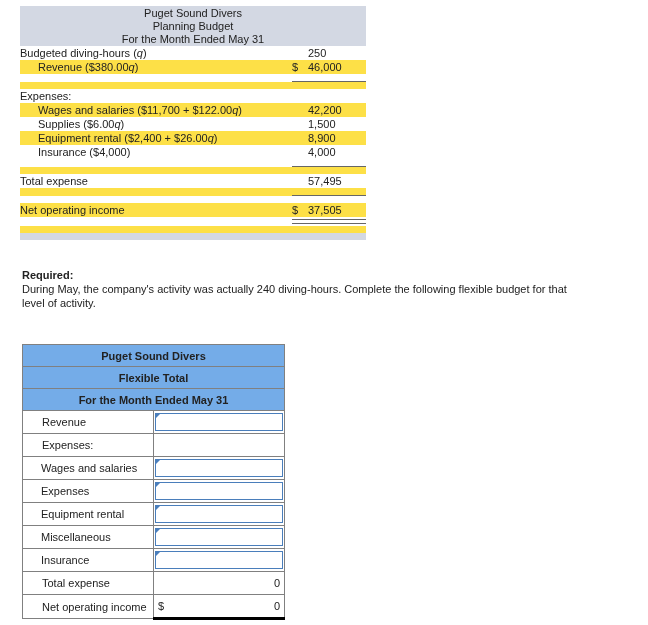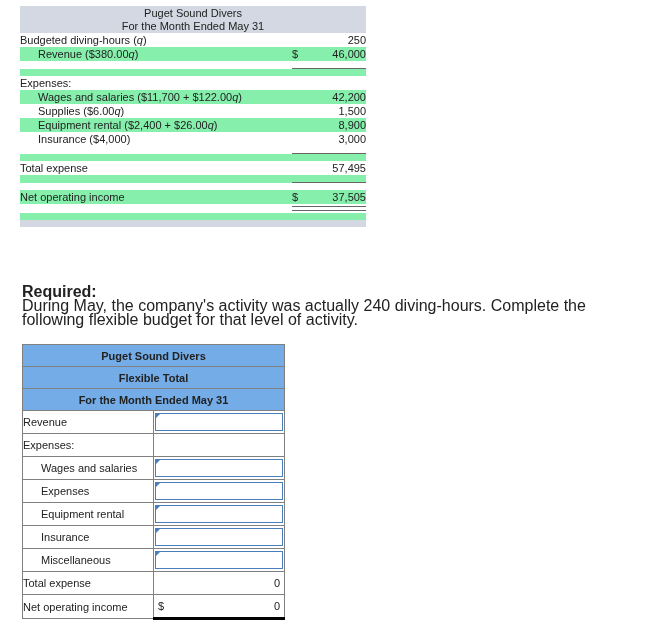--- a/index.html
+++ b/index.html
@@ -49,24 +49,23 @@
   }
   .pb-lbl { padding-left: 8px; }
   .pb-lbl.ind1 { padding-left: 18px; }
   .pb-sym {
     width: 16px;
     text-align: left;
     padding-left: 2px;
   }
   .pb-num {
     width: 58px;
-    text-align: right;
     padding-right: 4px;
   }
-  tr.shade td { background: #86efac; }
+  tr.shade td { background: #fde047; }
   tr.plain td { background: #ffffff; }
   tr.spacer td { height: 7px; line-height: 7px; font-size: 0; }
   td.ul-single { border-bottom: 1px solid #666; }
   .dbl-wrap { position: relative; height: 9px; }
   .dbl-wrap .l1, .dbl-wrap .l2 {
     position: absolute;
     left: 0; right: 0;
     border-top: 1px solid #666;
   }
   .dbl-wrap .l1 { top: 2px; }
@@ -74,23 +73,23 @@
   .pb-foot {
     height: 7px;
     background: #d3d8e3;
   }
   i.q { font-style: italic; }
 
   
   #required-block {
     position: absolute;
     left: 22px;
-    top: 285px;
+    top: 268px;
     width: 570px;
-    font-size: 16px;
+    font-size: 11px;
     line-height: 14px;
     color: #222;
   }
   #required-block .req-title { font-weight: bold; }
 
   
   #flexible-budget {
     position: absolute;
     left: 22px;
     top: 344px;
@@ -111,21 +110,21 @@
   }
   .fb-hdr td {
     background: #74ace8;
     text-align: center;
     font-weight: bold;
     border: 1px solid #808080;
     height: 21px;
   }
   td.fb-label {
     width: 175px;
-    padding-left: 0;
+    padding-left: 19px;
   }
   td.fb-label.ind { padding-left: 18px; }
   td.fb-cell {
     width: 86px;
     padding: 0;
     position: relative;
   }
   
   .entry {
     position: relative;
@@ -168,20 +167,21 @@
   .ro-val { font-size: 11px; }
   td.thick-bottom { border-bottom: 3px solid #000000; }
 </style>
 </head>
 <body>
 
 <div id="planning-budget">
 
   <div class="pb-head">
     <div>Puget Sound Divers</div>
+    <div>Planning Budget</div>
     <div>For the Month Ended May 31</div>
   </div>
 
   <table class="pb-table">
     <tbody>
         <tr class="plain">
       <td class="pb-lbl">Budgeted diving-hours (<i class="q">q</i>)</td>
       <td class="pb-sym"></td>
       <td class="pb-num">250</td>
     </tr>
@@ -217,21 +217,21 @@
       <td class="pb-num">1,500</td>
     </tr>
     <tr class="shade">
       <td class="pb-lbl ind1">Equipment rental ($2,400 + $26.00<i class="q">q</i>)</td>
       <td class="pb-sym"></td>
       <td class="pb-num">8,900</td>
     </tr>
     <tr class="plain">
       <td class="pb-lbl ind1">Insurance ($4,000)</td>
       <td class="pb-sym"></td>
-      <td class="pb-num">3,000</td>
+      <td class="pb-num">4,000</td>
     </tr>
 
     <tr class="plain spacer">
       <td></td>
       <td class="ul-single"></td>
       <td class="ul-single"></td>
     </tr>
     <tr class="shade spacer">
       <td></td>
       <td></td>
@@ -338,31 +338,31 @@
       <td class="fb-label ind">Equipment rental</td>
       <td class="fb-cell">
         <div class="entry">
           <span class="tri"></span>
           <span class="val"></span>
         </div>
       </td>
     </tr>
 
     <tr>
+      <td class="fb-label ind">Miscellaneous</td>
+      <td class="fb-cell">
+        <div class="entry">
+          <span class="tri"></span>
+          <span class="val"></span>
+        </div>
+      </td>
+    </tr>
+
+    <tr>
       <td class="fb-label ind">Insurance</td>
-      <td class="fb-cell">
-        <div class="entry">
-          <span class="tri"></span>
-          <span class="val"></span>
-        </div>
-      </td>
-    </tr>
-
-    <tr>
-      <td class="fb-label ind">Miscellaneous</td>
       <td class="fb-cell">
         <div class="entry">
           <span class="tri"></span>
           <span class="val"></span>
         </div>
       </td>
     </tr>
 
     <tr>
       <td class="fb-label">Total expense</td>

